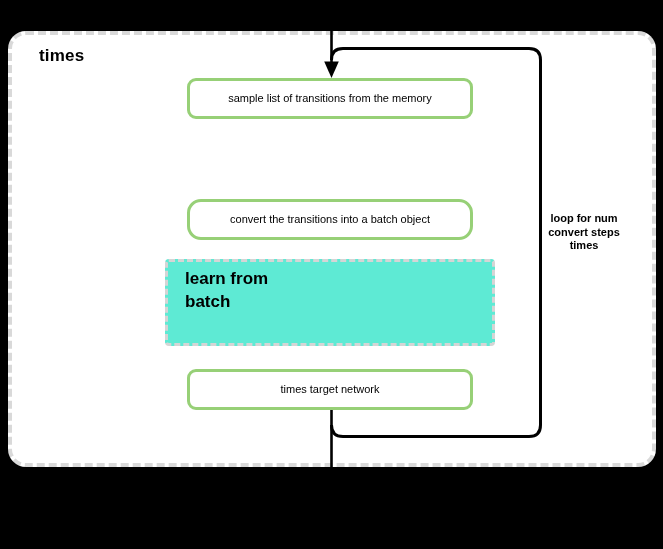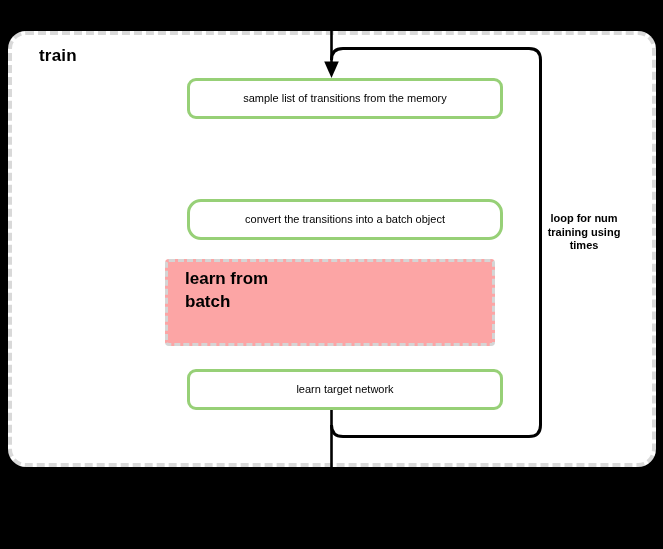--- a/index.html
+++ b/index.html
@@ -31,21 +31,21 @@
     position: absolute;
     left: 39px;
     top: 46px;
     font-size: 17px;
     font-weight: bold;
     letter-spacing: 0.2px;
   }
   .step-box {
     position: absolute;
     left: 187px;
-    width: 316px;
+    width: 286px;
     height: 41px;
     box-sizing: border-box;
     background: #ffffff;
     border: 3px solid #97d077;
     border-radius: 9px;
     display: flex;
     align-items: center;
     justify-content: center;
     text-align: center;
     font-size: 11px;
@@ -56,21 +56,21 @@
   .step-2 { top: 137px; }
   .step-3 { top: 199px; border-radius: 14px; }
   .step-update { top: 369px; }
   .learn-box {
     position: absolute;
     left: 165px;
     top: 259px;
     width: 330px;
     height: 87px;
     box-sizing: border-box;
-    background: #fca5a5;
+    background: #5eead4;
     border: 3px dashed #d5d5d5;
     border-radius: 4px;
     padding: 5px 0 0 17px;
   }
   .learn-box .learn-label {
     display: block;
     width: 105px;
     font-size: 17px;
     font-weight: bold;
     line-height: 23px;
@@ -94,38 +94,38 @@
     pointer-events: none;
   }
 </style>
 </head>
 <body>
 
 <div class="canvas">
 
   <div class="container"></div>
 
-  <div class="title">train</div>
+  <div class="title">times</div>
 
   <svg class="lines" viewBox="0 0 663 549" xmlns="http://www.w3.org/2000/svg">
 
     <line x1="331.5" y1="-1" x2="331.5" y2="64" stroke="#000000" stroke-width="2.6"></line>
     <polygon points="331.5,78 324.2,61.5 338.8,61.5" fill="#000000"></polygon>
 
     <path d="M 331.5 60 Q 331.5 48.5 343 48.5 L 529 48.5 Q 540.5 48.5 540.5 60 L 540.5 425 Q 540.5 436.5 529 436.5 L 343 436.5 Q 331.5 436.5 331.5 425" fill="none" stroke="#000000" stroke-width="3"></path>
 
     <line x1="331.5" y1="408" x2="331.5" y2="472" stroke="#000000" stroke-width="2.6"></line>
   </svg>
 
   <div class="step-box step-1">sample list of transitions from the memory</div>
 
 
   <div class="step-box step-3">convert the transitions into a batch object</div>
 
   <div class="learn-box">
     <span class="learn-label">learn from batch</span>
   </div>
 
-  <div class="step-box step-update">learn target network</div>
+  <div class="step-box step-update">times target network</div>
 
-  <div class="loop-label">loop for num training using times</div>
+  <div class="loop-label">loop for num convert steps times</div>
 
 </div>
 
 </body></html>

